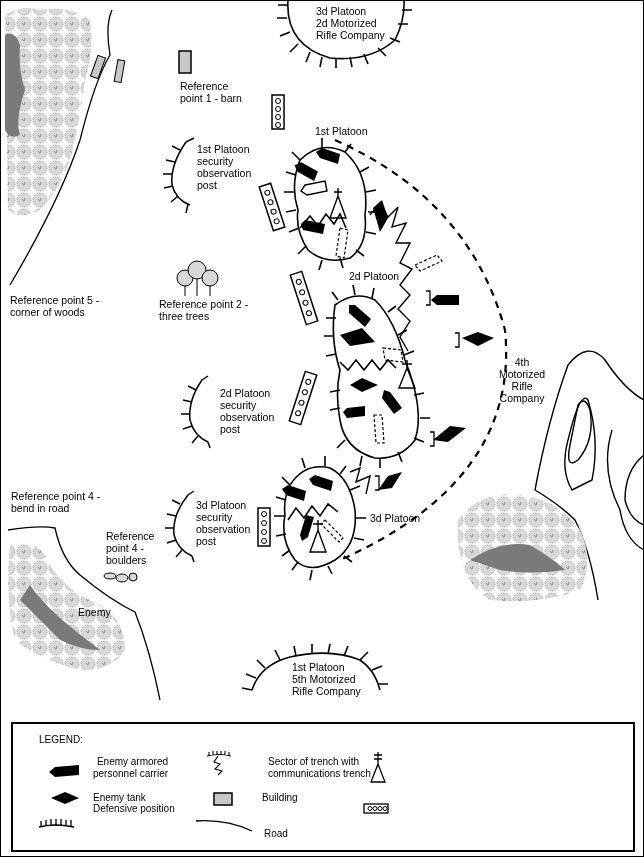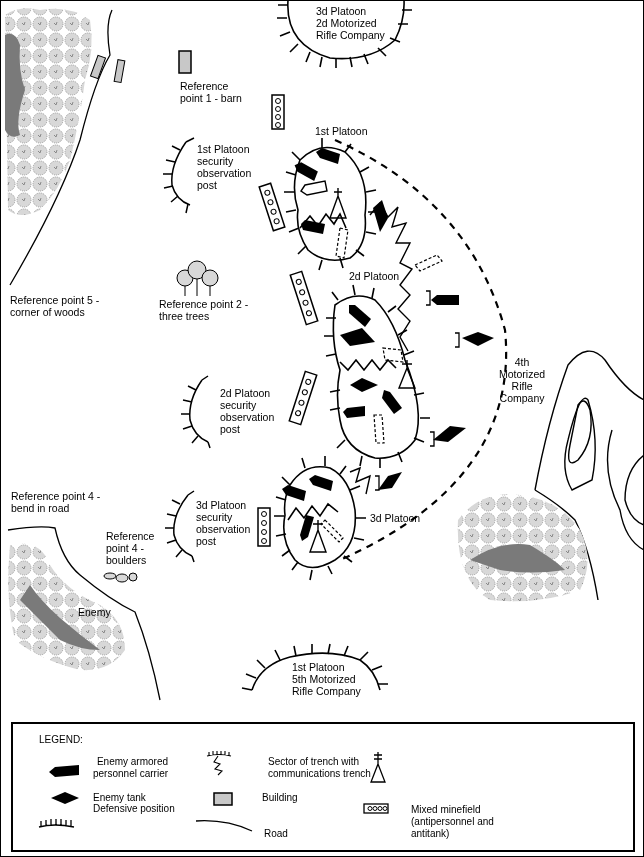--- a/index.html
+++ b/index.html
@@ -255,16 +255,13 @@
   </svg>
 
   <div class="lg" style="left:80px;top:32px;text-align:right;">Enemy armored
 personnel carrier</div>
   <div class="lg" style="left:80px;top:68px;">Enemy tank</div>
   <div class="lg" style="left:80px;top:79px;">Defensive position</div>
   <div class="lg" style="left:249px;top:32px;margin-left:6px;">Sector of trench with
 communications trench</div>
   <div class="lg" style="left:249px;top:68px;">Building</div>
   <div class="lg" style="left:251px;top:104px;">Road</div>
-  <div class="lg" style="left:398px;top:80px;">Mixed minefield
-(antipersonnel and
-antitank)</div>
 </div>
 
 </body></html>

